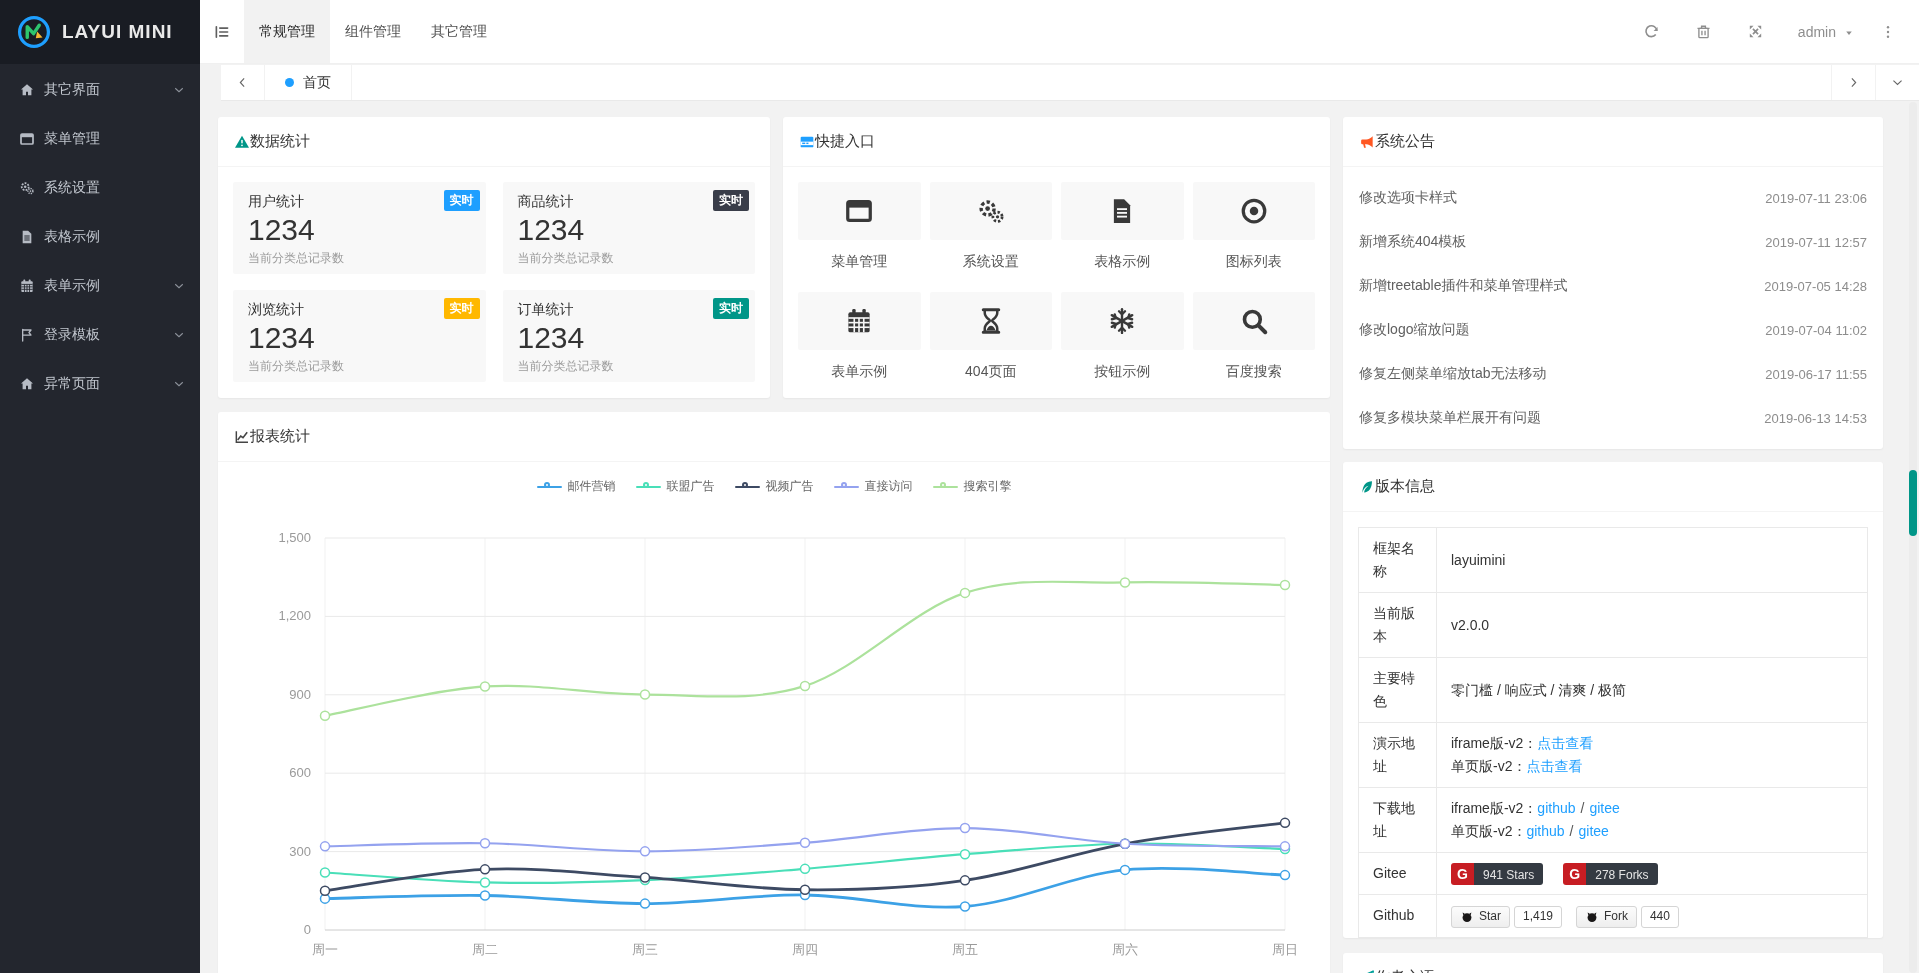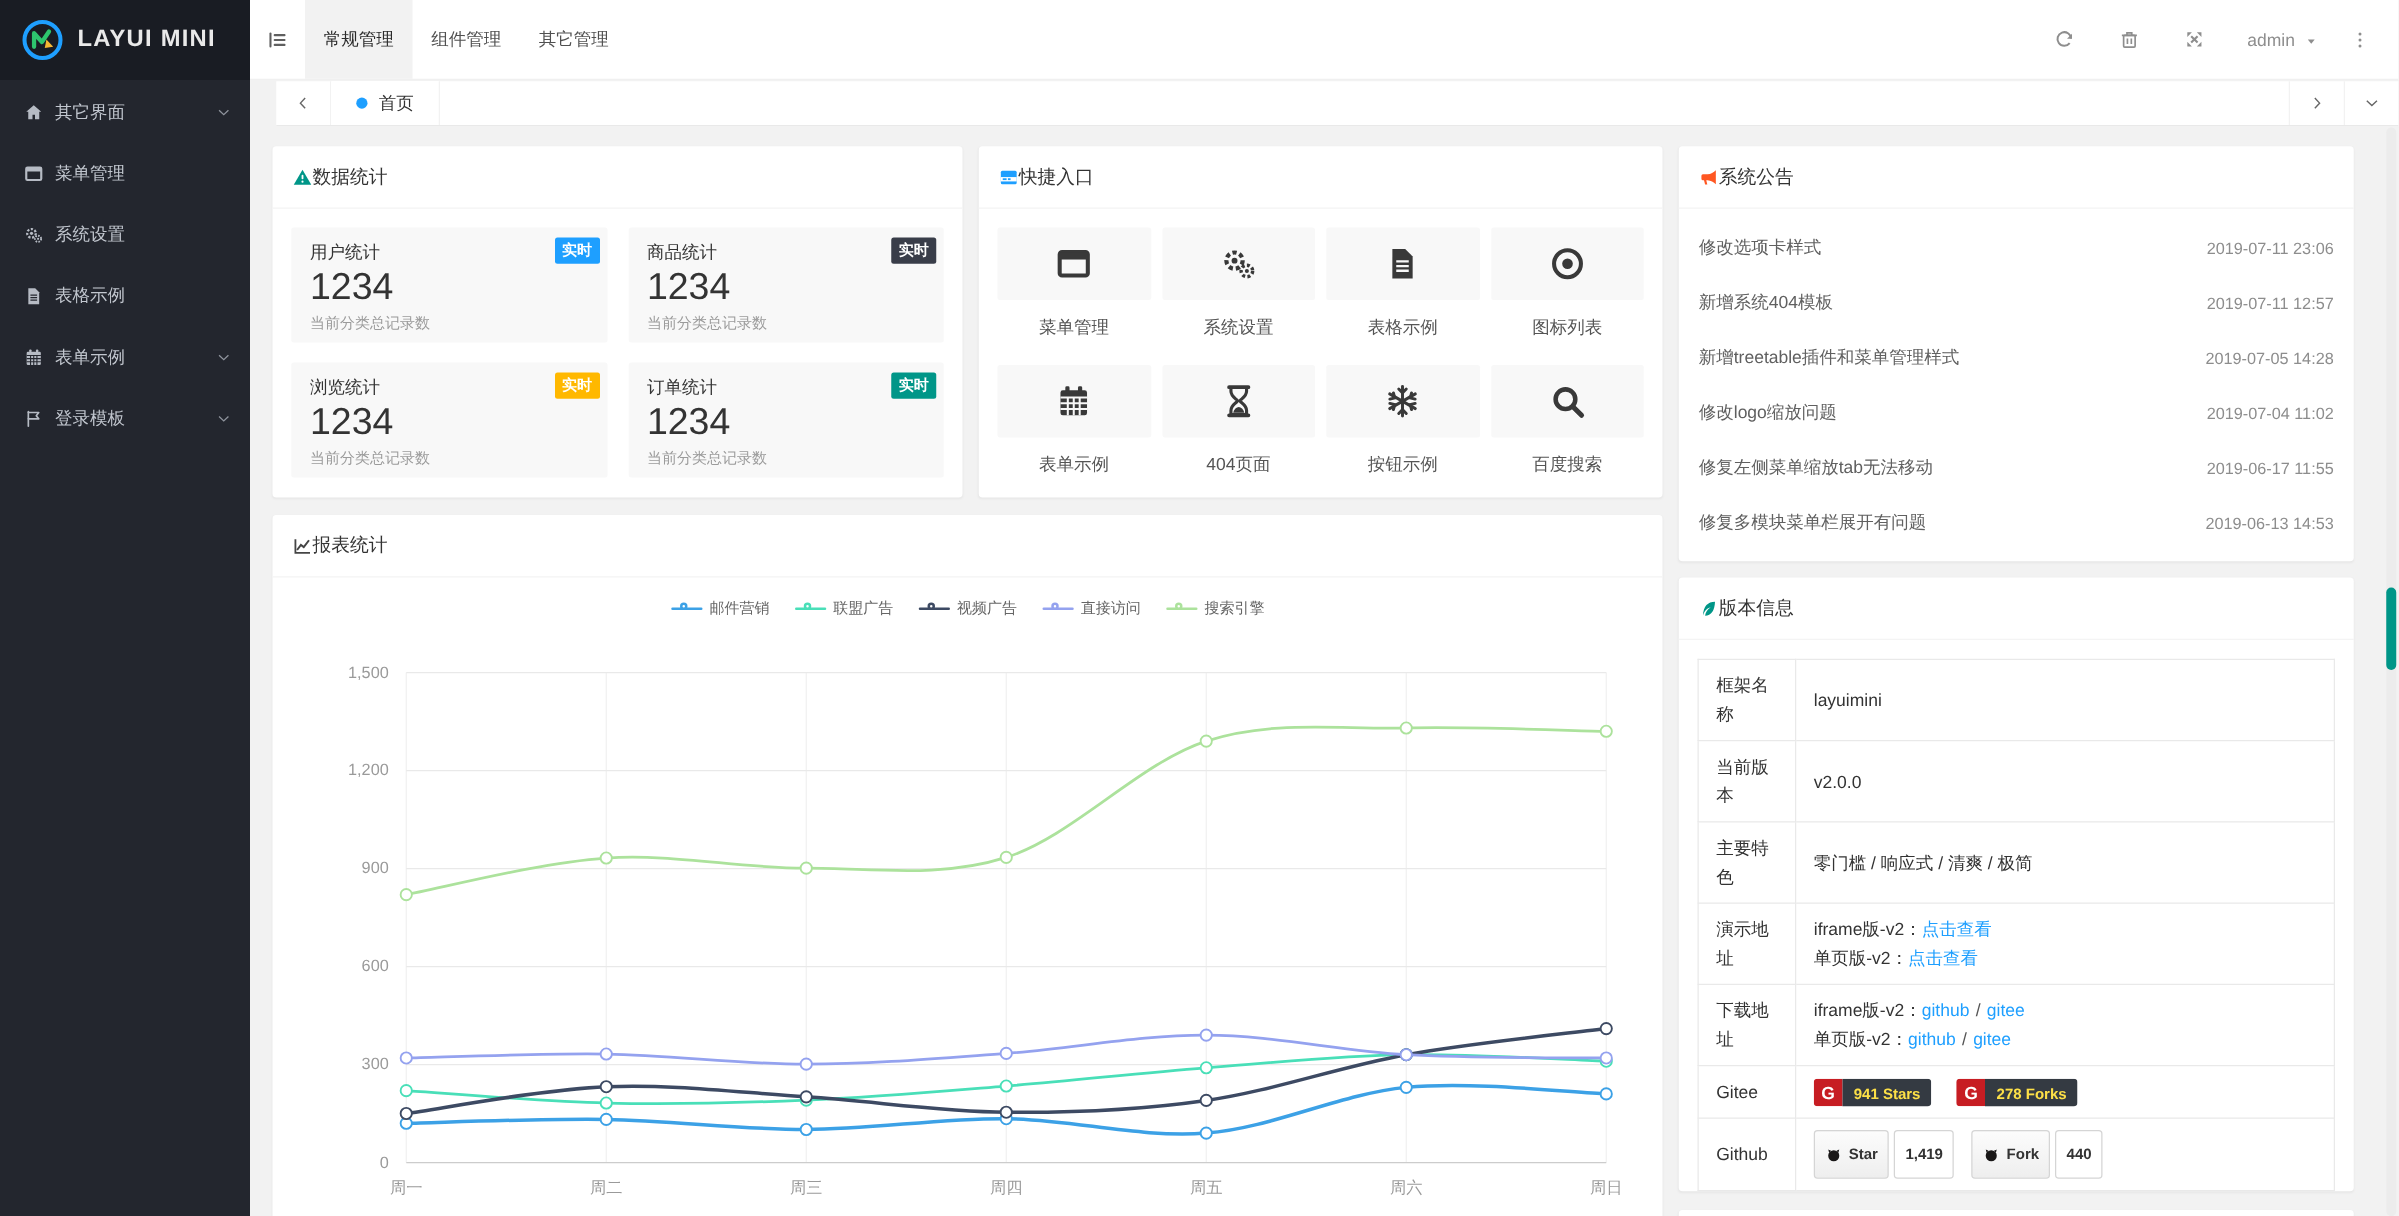--- a/index.html
+++ b/index.html
@@ -94,24 +94,24 @@
   .ver-table { width:calc(100% - 30px); margin:15px; border-collapse:collapse; }
   .ver-table td { border:1px solid #e9e9e9; padding:9px 14px; font-size:14px; color:#333; line-height:23px; }
   .ver-table td.k { width:78px; color:#333; }
   a.blue { color:#1E9FFF; text-decoration:none; cursor:pointer; }
   .sep { margin:0 5px; color:#555; }
 
   .gitee-badge { display:inline-flex; height:22px; border-radius:3px; overflow:hidden; cursor:pointer;
     vertical-align:middle; margin-right:16px; }
   .gitee-g { width:23px; background:#c71d23; color:#fff; font-weight:bold; font-size:14px;
     display:flex; align-items:center; justify-content:center; }
-  .gitee-text { background:#343a42; color:#fde047; font-size:12px; font-weight:bold; display:flex;
+  .gitee-text { background:#343a42; color:#e5e5e5; font-size:12px; font-weight:normal; display:flex;
     align-items:center; padding:12px 9px; }
-  .gh-btn, .gh-count { display:inline-flex; align-items:center; height:39px; padding:0 8px;
-    border:1px solid #d5d5d5; border-radius:3px; font-size:12px; font-weight:bold; color:#333;
+  .gh-btn, .gh-count { display:inline-flex; align-items:center; height:22px; padding:0 8px;
+    border:1px solid #d5d5d5; border-radius:3px; font-size:12px; font-weight:normal; color:#333;
     vertical-align:middle; cursor:pointer; background:linear-gradient(#fcfcfc,#eee); gap:5px; }
   .gh-count { background:#fff; margin:0 10px 0 4px; }
   .gh-octo { width:14px; height:14px; color:#191717; }
 
   .author-card { margin-top:13px; height:200px; }
 
   .scroll-track { position:absolute; right:2px; top:102px; bottom:0; width:8px; background:#ececec; border-radius:4px; }
   .scroll-thumb { position:absolute; top:368px; width:8px; height:66px; background:#009688; border-radius:4px; cursor:pointer; }
 
   .icon { display:inline-flex; }
@@ -223,20 +223,33 @@
             </svg>
           </span>
           <span>登录模板</span>
           <span class="mchev icon">
             <svg viewBox="0 0 24 24">
               <path d="M4.5 8.5 12 15.5l7.5-7" fill="none" stroke="currentColor" stroke-width="2.1"></path>
             </svg>
           </span>
         </div>
 
+        <div class="menu-item">
+          <span class="micon icon" style="--hole:#23262e">
+            <svg viewBox="0 0 24 24">
+              <path d="M12 3.2 3 11.2h2.4V20h5.1v-5.4h3V20h5.1v-8.8H21z" fill="currentColor"></path>
+            </svg>
+          </span>
+          <span>异常页面</span>
+          <span class="mchev icon">
+            <svg viewBox="0 0 24 24">
+              <path d="M4.5 8.5 12 15.5l7.5-7" fill="none" stroke="currentColor" stroke-width="2.1"></path>
+            </svg>
+          </span>
+        </div>
 
       </div>
   </div>
 
   <div class="header">
     <div class="burger">
       <span class="icon">
           <svg viewBox="0 0 24 24">
             <g stroke="currentColor" stroke-width="2.2" stroke-linecap="round">
               <path d="M4.5 5v14"></path>

